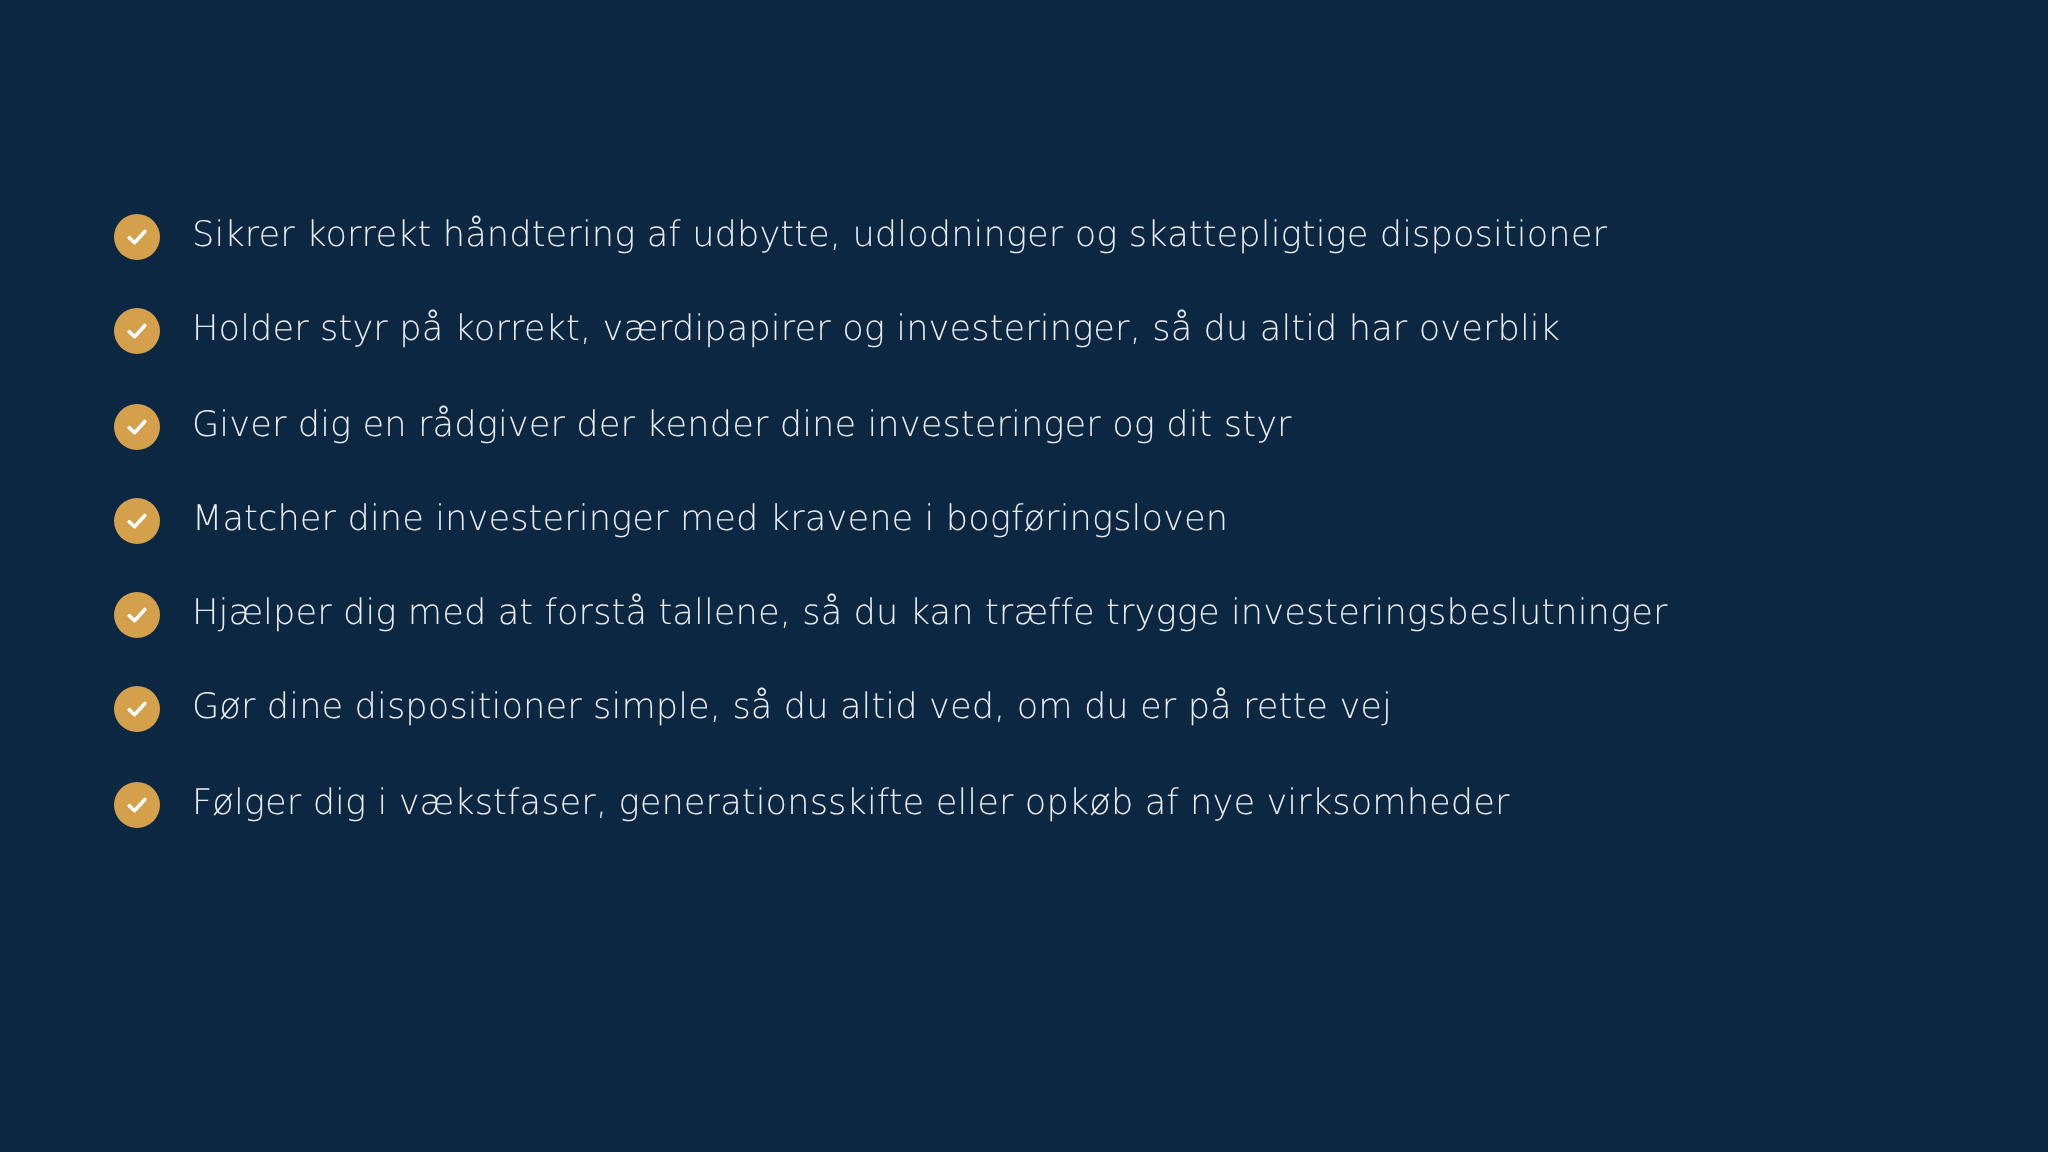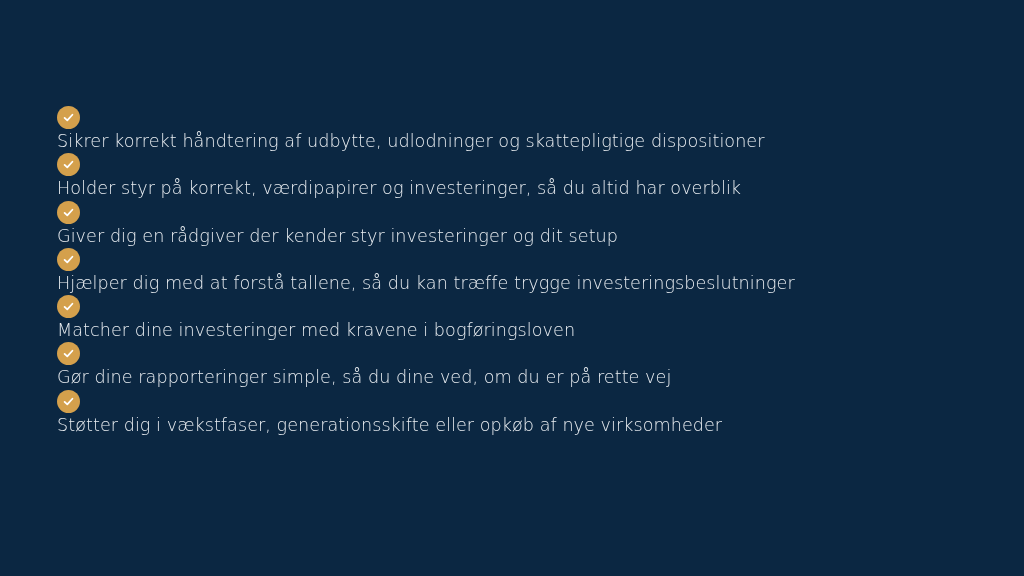--- a/index.html
+++ b/index.html
@@ -17,24 +17,23 @@
     .list {
       position: absolute;
       left: 57px;
       top: 106px;
       margin: 0;
       padding: 0;
       list-style: none;
     }
     .item {
       display: flex;
-      align-items: flex-start;
+      align-items: flex-end;
       height: 24px;
       margin-bottom: 23.3px;
-      flex-direction: column;
     }
     .check {
       width: 23px;
       height: 23px;
       border-radius: 50%;
       background: #d4a04c;
       display: flex;
       align-items: center;
       justify-content: center;
       flex-shrink: 0;
@@ -73,47 +72,47 @@
         </svg>
       </span>
     <span class="text">Holder styr på korrekt, værdipapirer og investeringer, så du altid har overblik</span>
   </li>
   <li class="item">
     <span class="check">
         <svg viewBox="0 0 16 16">
           <path d="M3.2 8.4 L6.5 11.5 L12.8 4.6" fill="none" stroke="#ffffff" stroke-width="2.2" stroke-linecap="round" stroke-linejoin="round"></path>
         </svg>
       </span>
-    <span class="text">Giver dig en rådgiver der kender styr investeringer og dit setup</span>
+    <span class="text">Giver dig en rådgiver der kender dine investeringer og dit styr</span>
+  </li>
+  <li class="item">
+    <span class="check">
+        <svg viewBox="0 0 16 16">
+          <path d="M3.2 8.4 L6.5 11.5 L12.8 4.6" fill="none" stroke="#ffffff" stroke-width="2.2" stroke-linecap="round" stroke-linejoin="round"></path>
+        </svg>
+      </span>
+    <span class="text">Matcher dine investeringer med kravene i bogføringsloven</span>
   </li>
   <li class="item">
     <span class="check">
         <svg viewBox="0 0 16 16">
           <path d="M3.2 8.4 L6.5 11.5 L12.8 4.6" fill="none" stroke="#ffffff" stroke-width="2.2" stroke-linecap="round" stroke-linejoin="round"></path>
         </svg>
       </span>
     <span class="text">Hjælper dig med at forstå tallene, så du kan træffe trygge investeringsbeslutninger</span>
   </li>
   <li class="item">
     <span class="check">
         <svg viewBox="0 0 16 16">
           <path d="M3.2 8.4 L6.5 11.5 L12.8 4.6" fill="none" stroke="#ffffff" stroke-width="2.2" stroke-linecap="round" stroke-linejoin="round"></path>
         </svg>
       </span>
-    <span class="text">Matcher dine investeringer med kravene i bogføringsloven</span>
+    <span class="text">Gør dine dispositioner simple, så du altid ved, om du er på rette vej</span>
   </li>
   <li class="item">
     <span class="check">
         <svg viewBox="0 0 16 16">
           <path d="M3.2 8.4 L6.5 11.5 L12.8 4.6" fill="none" stroke="#ffffff" stroke-width="2.2" stroke-linecap="round" stroke-linejoin="round"></path>
         </svg>
       </span>
-    <span class="text">Gør dine rapporteringer simple, så du dine ved, om du er på rette vej</span>
-  </li>
-  <li class="item">
-    <span class="check">
-        <svg viewBox="0 0 16 16">
-          <path d="M3.2 8.4 L6.5 11.5 L12.8 4.6" fill="none" stroke="#ffffff" stroke-width="2.2" stroke-linecap="round" stroke-linejoin="round"></path>
-        </svg>
-      </span>
-    <span class="text">Støtter dig i vækstfaser, generationsskifte eller opkøb af nye virksomheder</span>
+    <span class="text">Følger dig i vækstfaser, generationsskifte eller opkøb af nye virksomheder</span>
   </li>
 </ul>
 
 </body></html>

